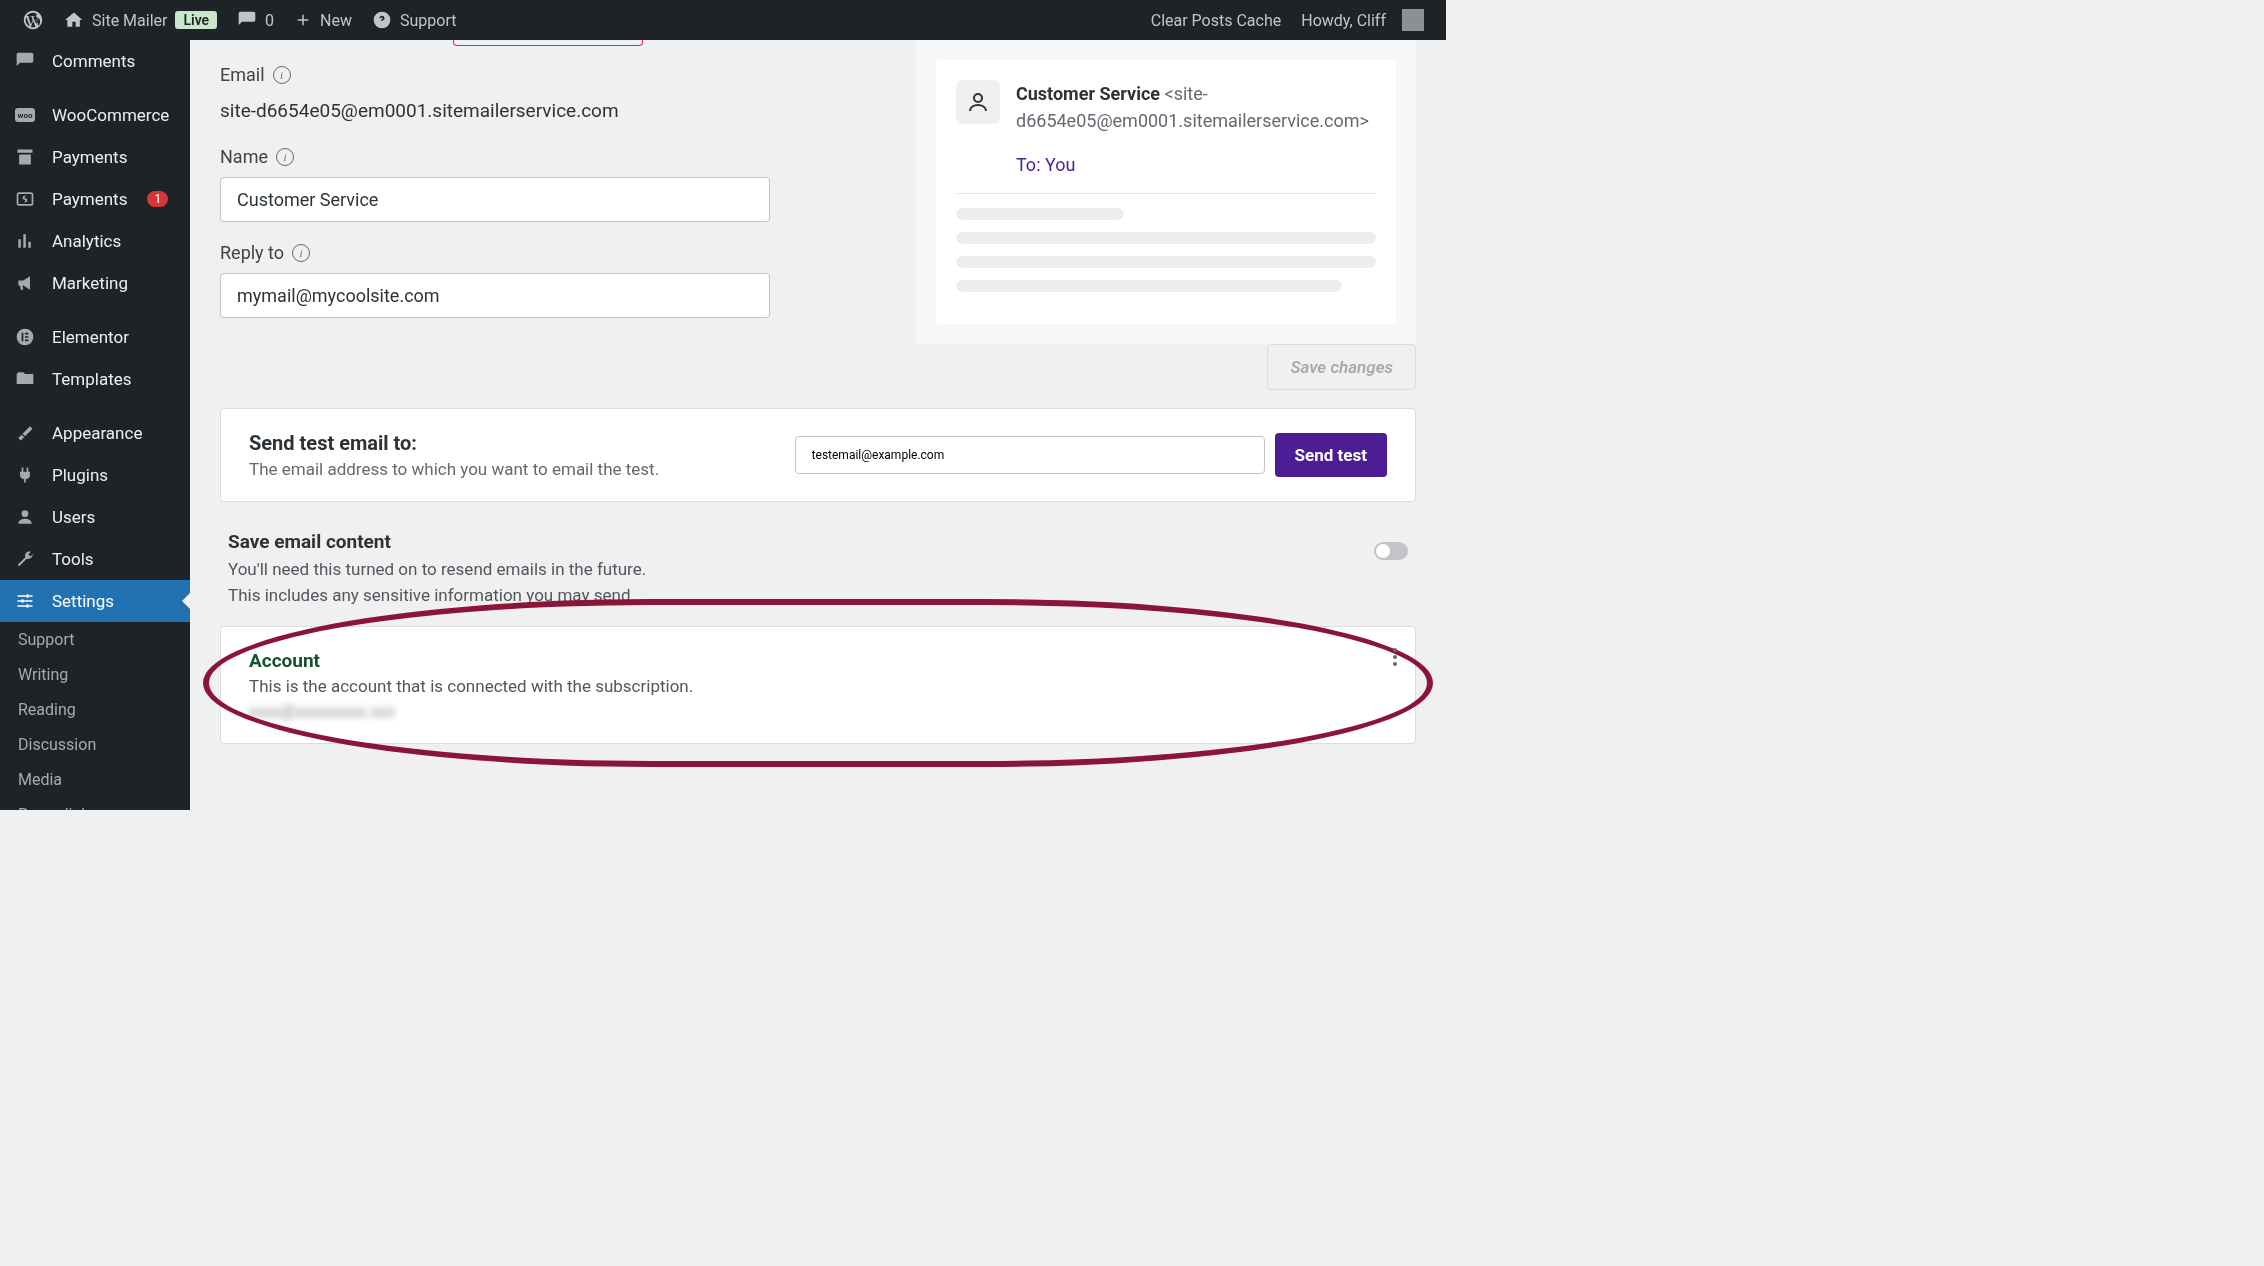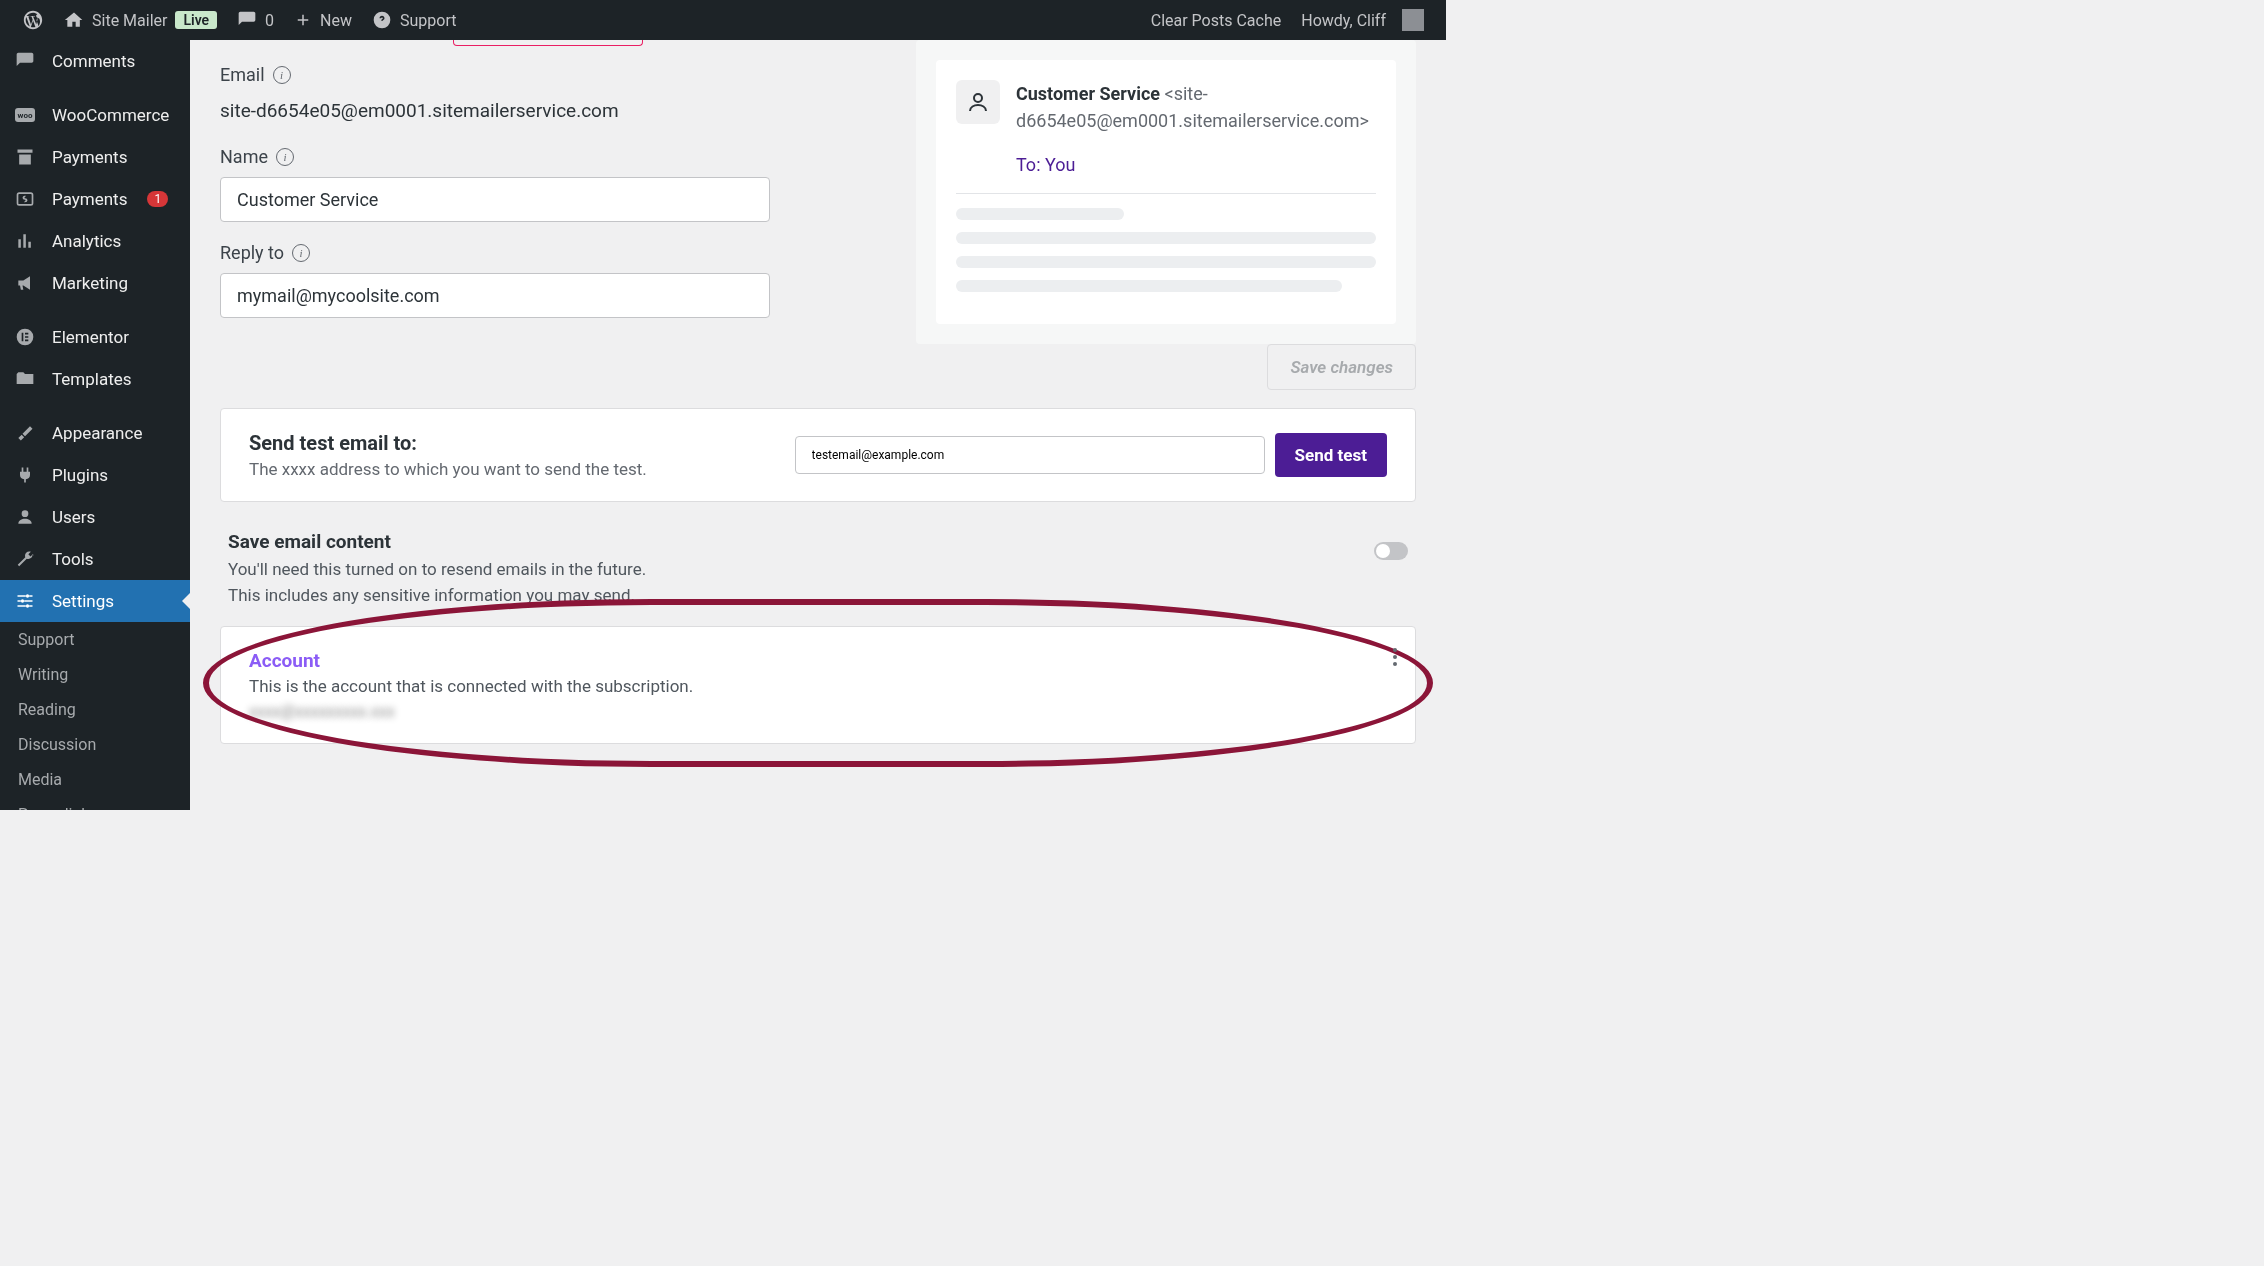--- a/index.html
+++ b/index.html
@@ -307,21 +307,21 @@
     </div>
 
     <div class="save-row">
       <button class="btn-save">Save changes</button>
     </div>
 
     <div class="panel">
       <div class="test-row">
         <div class="test-left">
           <div class="ttl">Send test email to:</div>
-          <div class="desc">The xxxx address to which you want to send the test.</div>
+          <div class="desc">The email address to which you want to email the test.</div>
         </div>
         <div class="test-right">
           <input class="test-input" value="testemail@example.com" style="">
           <button class="btn-sendtest">Send test</button>
         </div>
       </div>
     </div>
 
     <div class="panel" style="border:none;background:transparent;padding:10px 8px 0;">
       <div class="toggle-row">
@@ -334,19 +334,19 @@
       </div>
     </div>
 
     <div class="panel account-panel" style="margin-top:18px;position:relative;">
       <div class="highlight-oval"></div>
       <div class="kebab">
           <span></span>
           <span></span>
           <span></span>
         </div>
-      <div class="ttl" style="font-size:19px;font-weight:700;color:#8b5cf6">Account</div>
+      <div class="ttl" style="font-size:19px;font-weight:700;color:#14532d">Account</div>
       <div style="font-size:17px;color:#50575e;margin-top:4px">This is the account that is connected with the subscription.</div>
       <div class="account-email-blur">xxxx@xxxxxxxxx.xxx</div>
     </div>
 
   </div>
 </div>
 
 </body></html>

